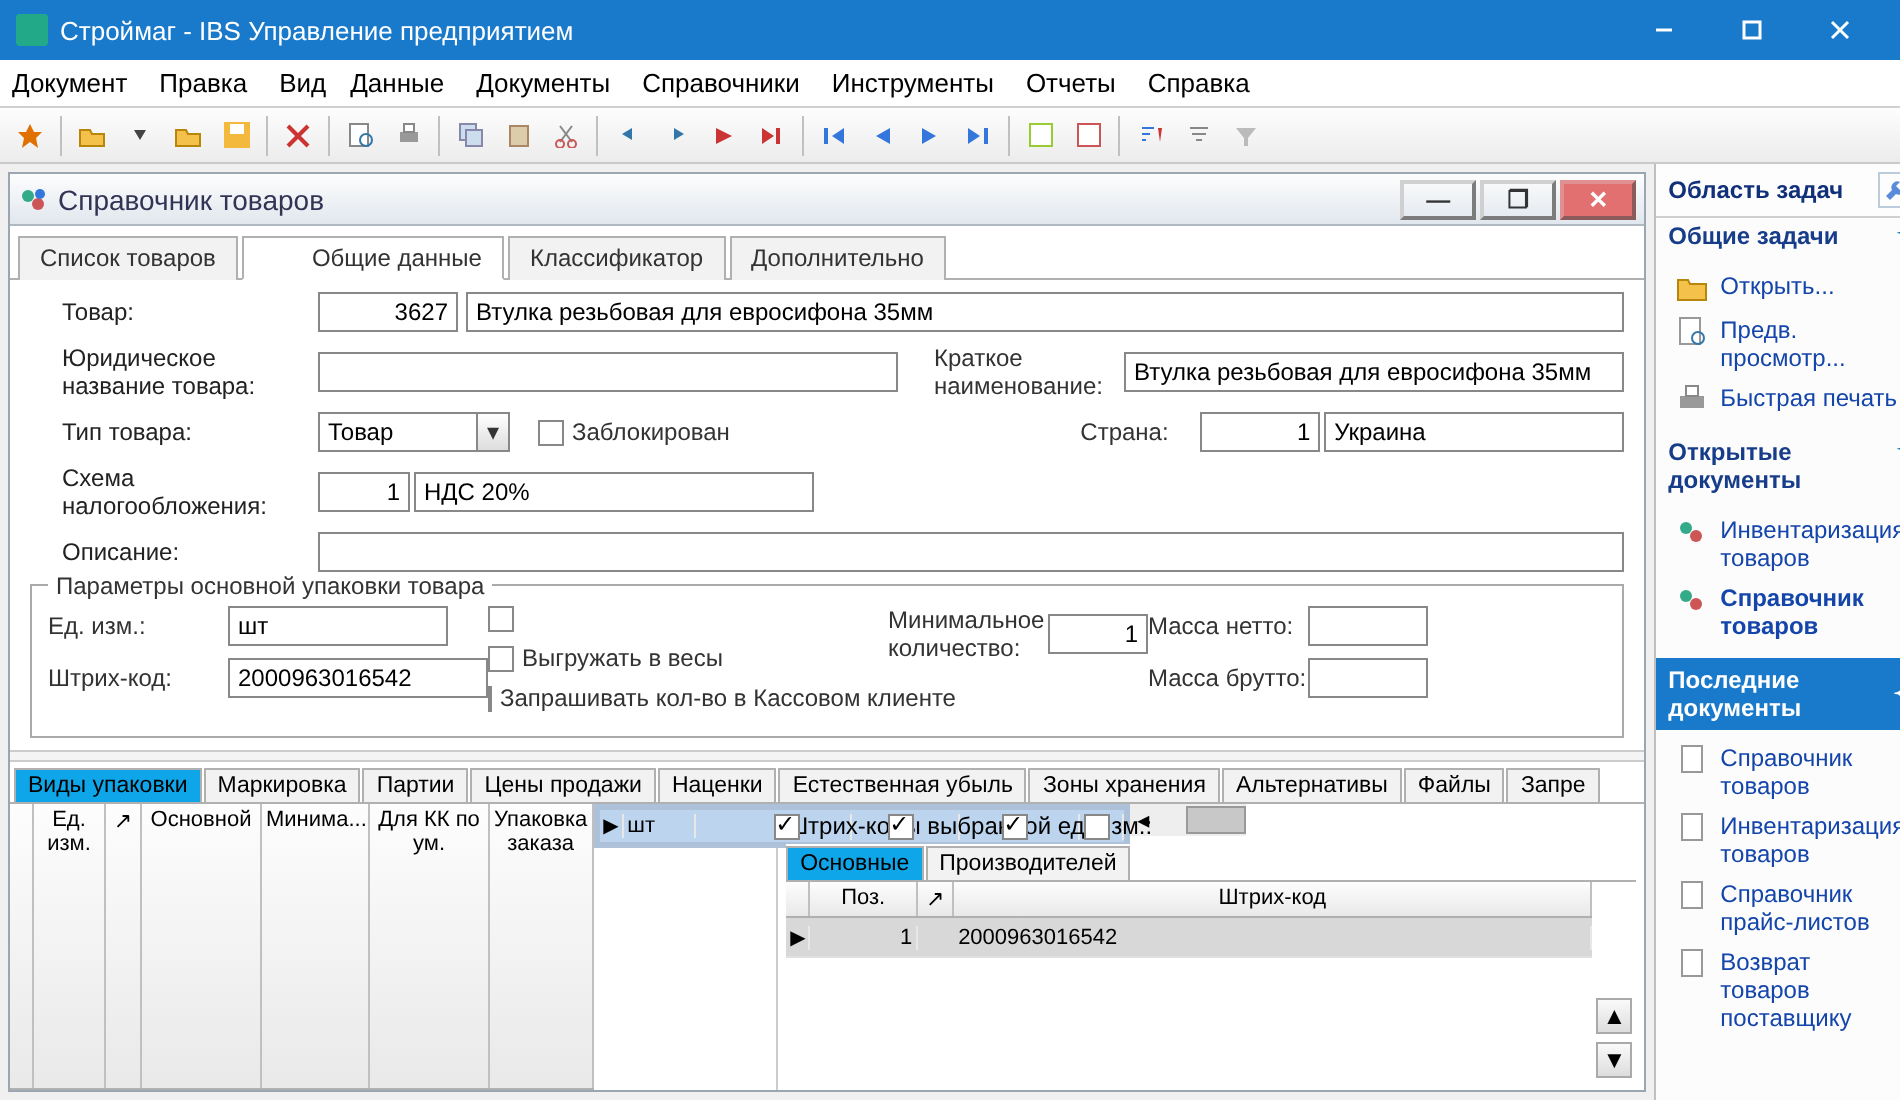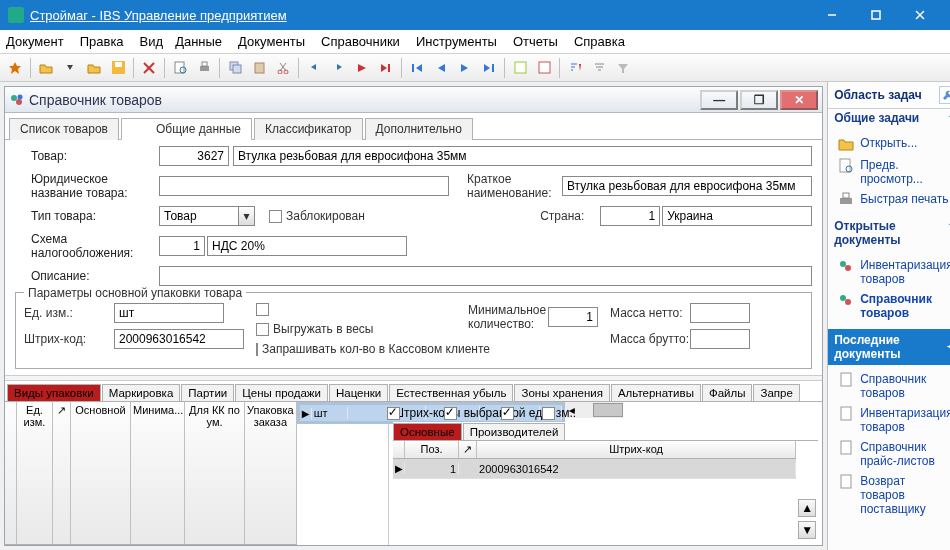--- a/index.html
+++ b/index.html
@@ -1,20 +1,20 @@
 <!DOCTYPE html>
 <html><head>
 <meta charset="utf-8">
 <style>
 * { box-sizing: border-box; margin: 0; padding: 0; }
 body { font-family: "Segoe UI", Tahoma, sans-serif; font-size: 12px; width: 950px; height: 550px; background: #f0f0f0; overflow: hidden; }
 
 .titlebar { background: #1979ca; color: #fff; height: 30px; display: flex; align-items: center; padding: 0 8px; font-size: 13px; }
 .titlebar-icon { margin-right: 6px; width: 16px; height: 16px; }
-.title-text { flex: 1; text-decoration: underline; }
+.title-text { flex: 1; }
 .win-controls { display: flex; }
 .win-btn { width: 44px; height: 30px; display: flex; align-items: center; justify-content: center; cursor: pointer; }
 
 .menubar { background: #fff; border-bottom: 1px solid #d0d0d0; height: 24px; display: flex; align-items: center; padding: 0 6px; font-size: 13px; }
 .menubar span { margin-right: 16px; cursor: pointer; }
 .menubar .short { margin-right: 12px; }
 
 .toolbar { background: linear-gradient(#fdfdfd,#ececec); border-bottom: 1px solid #cacaca; height: 28px; display: flex; align-items: center; padding: 0 4px; gap: 2px; }
 .tb-btn { width: 22px; height: 22px; display: flex; align-items: center; justify-content: center; cursor: pointer; border: 1px solid transparent; border-radius: 2px; }
 .tb-sep { width: 1px; height: 20px; background: #c0c0c0; margin: 0 2px; }
@@ -41,21 +41,21 @@
 .fieldset { border: 1px solid #aaa; padding: 6px 8px; margin-top: 2px; }
 .legend { font-size: 12px; padding: 0 4px; position: relative; top: -13px; background: #fff; display: inline-block; }
 .chk { width: 13px; height: 13px; border: 1px solid #888; background: #fff; display: inline-block; margin-right: 4px; vertical-align: middle; position: relative; }
 .chk.on::after { content: "✓"; position: absolute; top: -3px; left: 0; font-size: 12px; color: #000; }
 .dd { display: flex; }
 .dd .input { flex: 1; }
 .dd .ddb { width: 16px; height: 20px; border: 1px solid #888; border-left: none; background: linear-gradient(#fff,#ddd); display: flex; align-items: center; justify-content: center; cursor: pointer; }
 
 .subtabs { display: flex; border-bottom: 1px solid #b0b0b0; background: #fff; padding: 2px 2px 0 2px; overflow: hidden; font-size: 11.5px; }
 .subtab { padding: 2px 6px; border: 1px solid #b0b0b0; border-bottom: none; margin-right: 1px; background: #f2f2f2; cursor: pointer; white-space: nowrap; position: relative; top: 1px; }
-.subtab.active { background: #b91c1c; border-bottom: 1px solid #fff; }
+.subtab.active { background: #0ea5e9; border-bottom: 1px solid #fff; }
 
 .grid-area { display: flex; flex:1; background: #fff; }
 .grid-left { width: 47%; display: flex; flex-direction: row; border-right: 1px solid #ccc; }
 .grid-right { flex:1; display: flex; flex-direction: column; padding: 2px 4px; }
 
 .thead { display: flex; background: linear-gradient(#fdfdfd,#e9e9e9); border-bottom: 1px solid #b0b0b0; }
 .th { border-right: 1px solid #c0c0c0; padding: 2px 2px; font-size: 11px; text-align: center; }
 .trow { display: flex; border-bottom: 1px solid #e0e0e0; height: 20px; align-items: center; }
 .trow.sel { background: #bcd4ee; border: 3px solid #adc2d9; height: 22px; }
 .td { border-right: 1px solid #e8e8e8; padding: 0 2px; font-size: 11px; text-align: center; }
@@ -313,21 +313,21 @@
           <input class="input" style="width: 46px; text-align: right;" value="1">
           <input class="input" style="width: 200px; margin-left: 2px;" value="НДС 20%">
         </div>
         <div class="row">
           <span class="lbl">Описание:</span>
           <input class="input" style="flex: 1 1 0%;" value="">
         </div>
 
         <div class="fieldset">
           <span class="legend">Параметры основной упаковки товара</span>
-          <div style="display:flex;gap:12px;margin-top:-10px">
+          <div style="display:flex;gap:0;margin-top:-10px">
             <div style="width:220px">
               <div class="row">
                   <span class="lbl-sm">Ед. изм.:</span>
                   <input class="input" style="width: 110px;" value="шт">
                 </div>
               <div class="row">
                   <span class="lbl-sm">Штрих-код:</span>
                   <input class="input" style="width: 130px;" value="2000963016542">
                 </div>
             </div>

